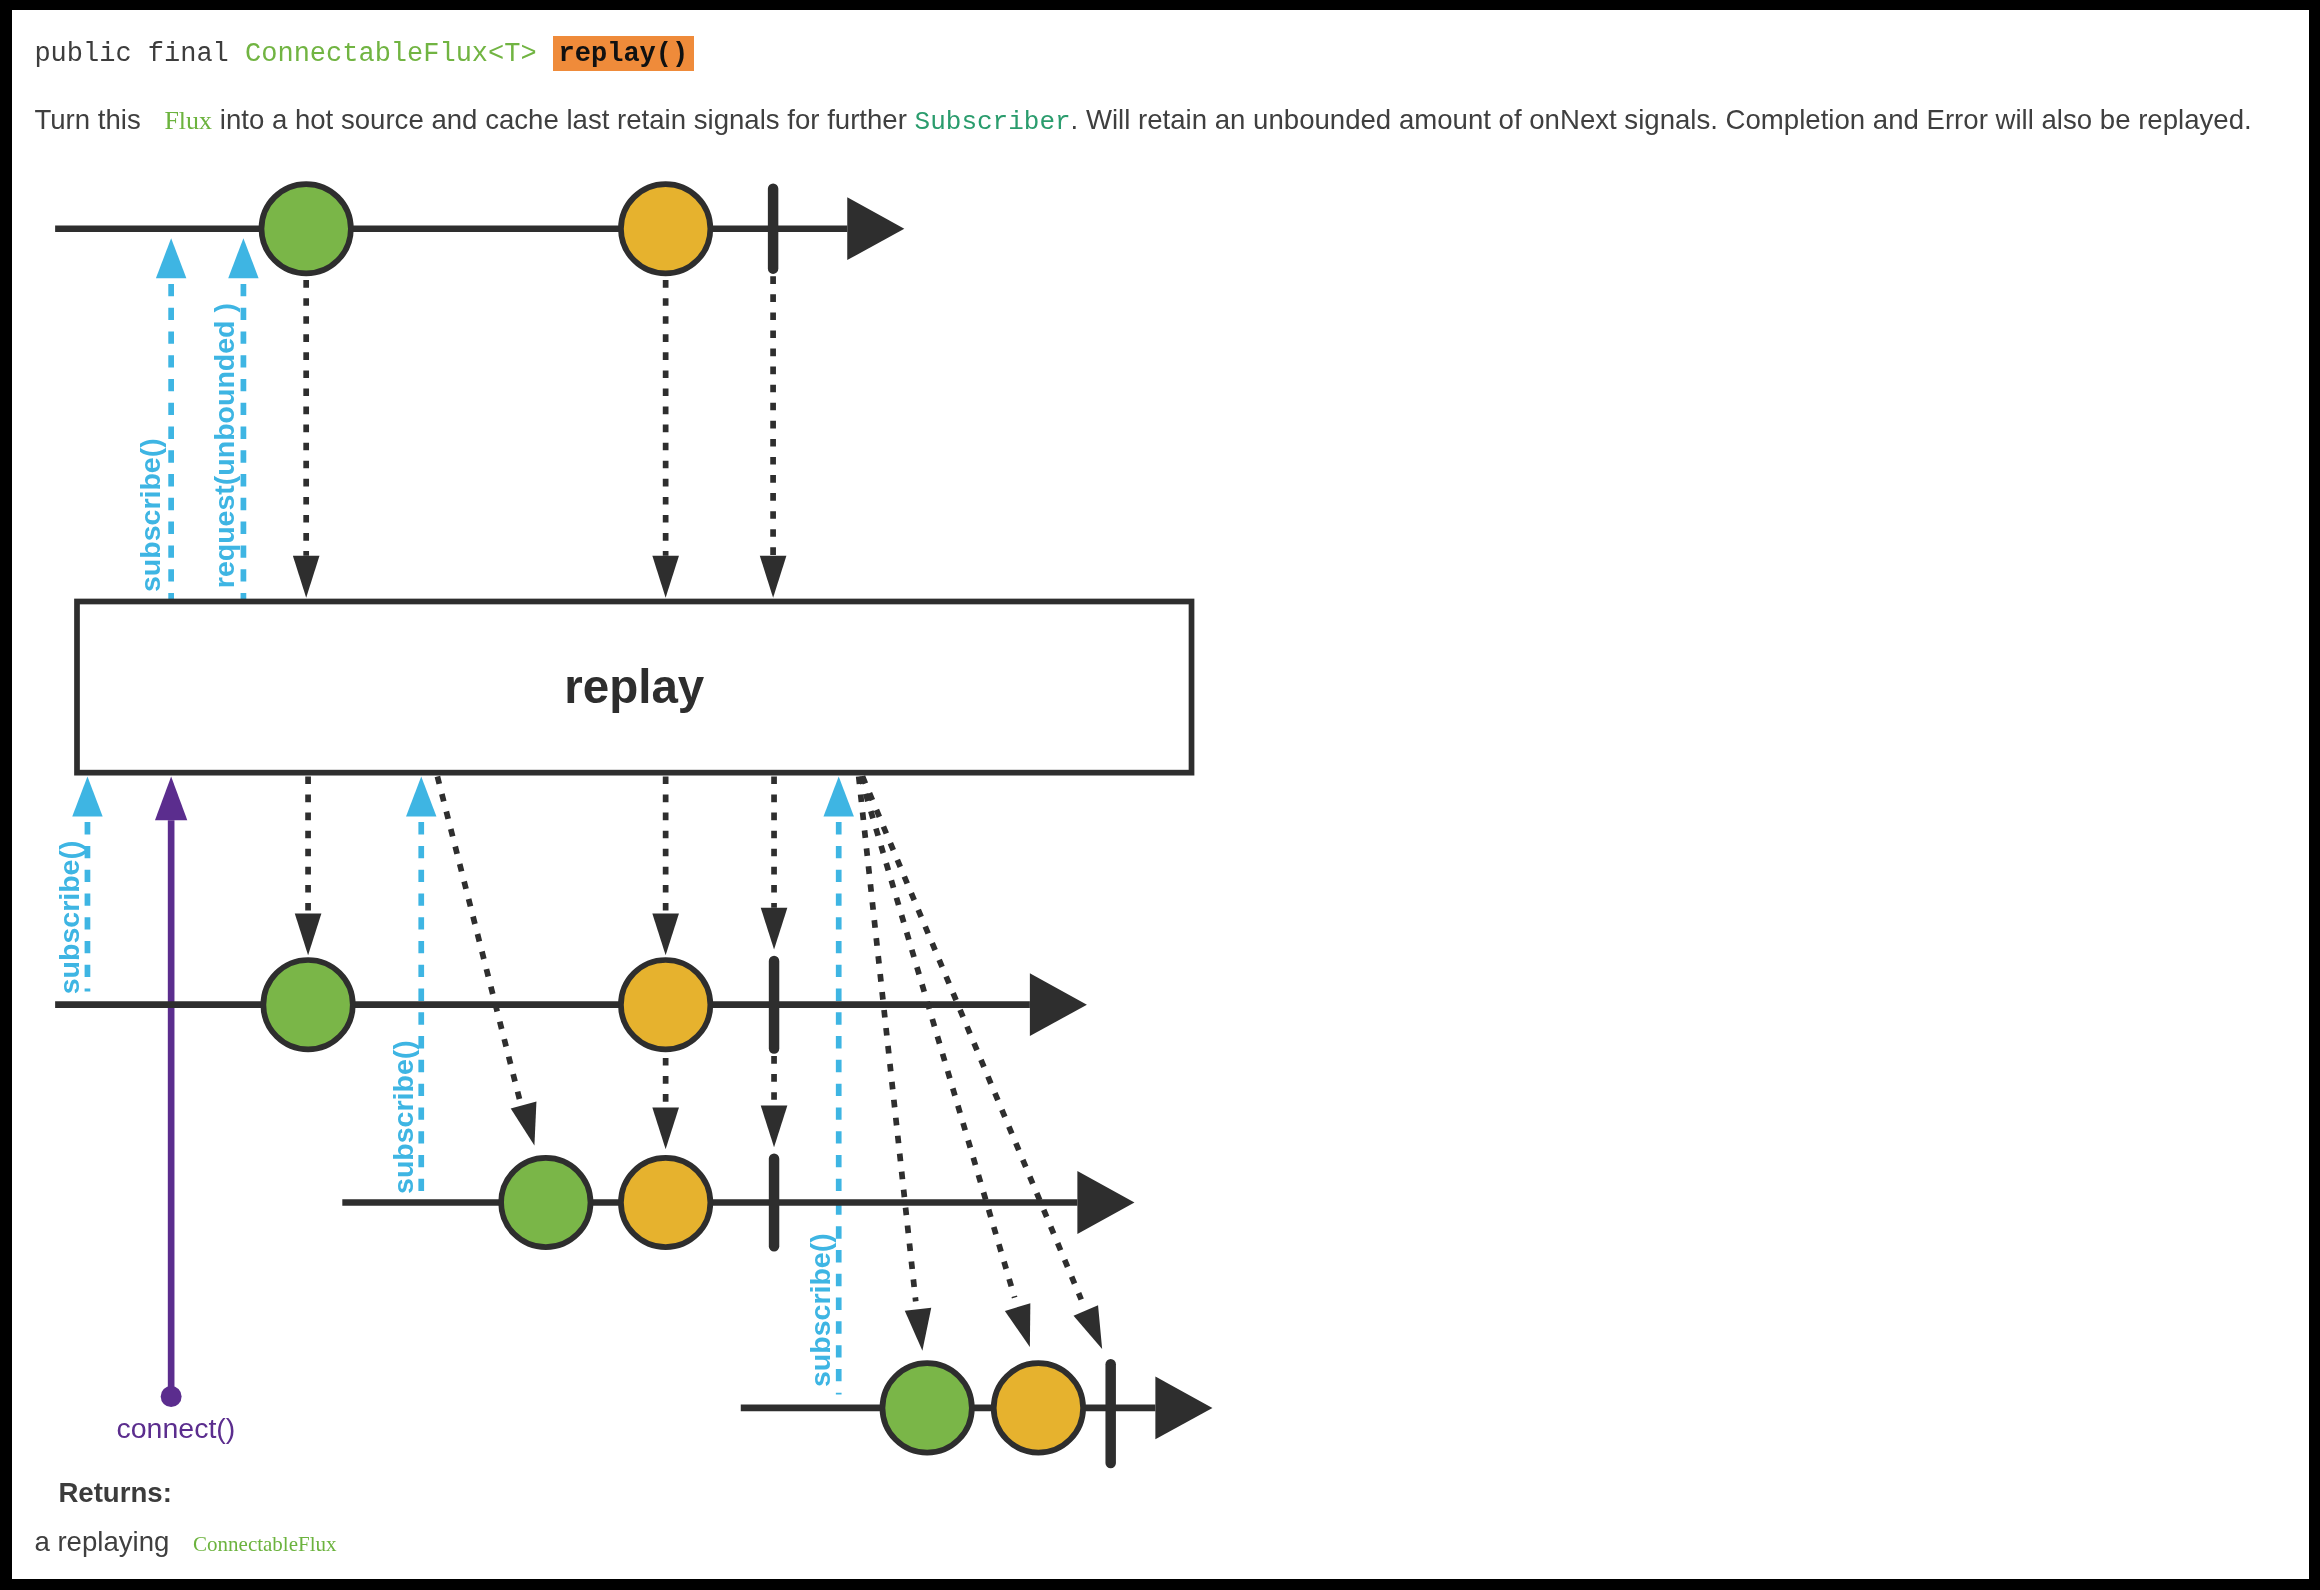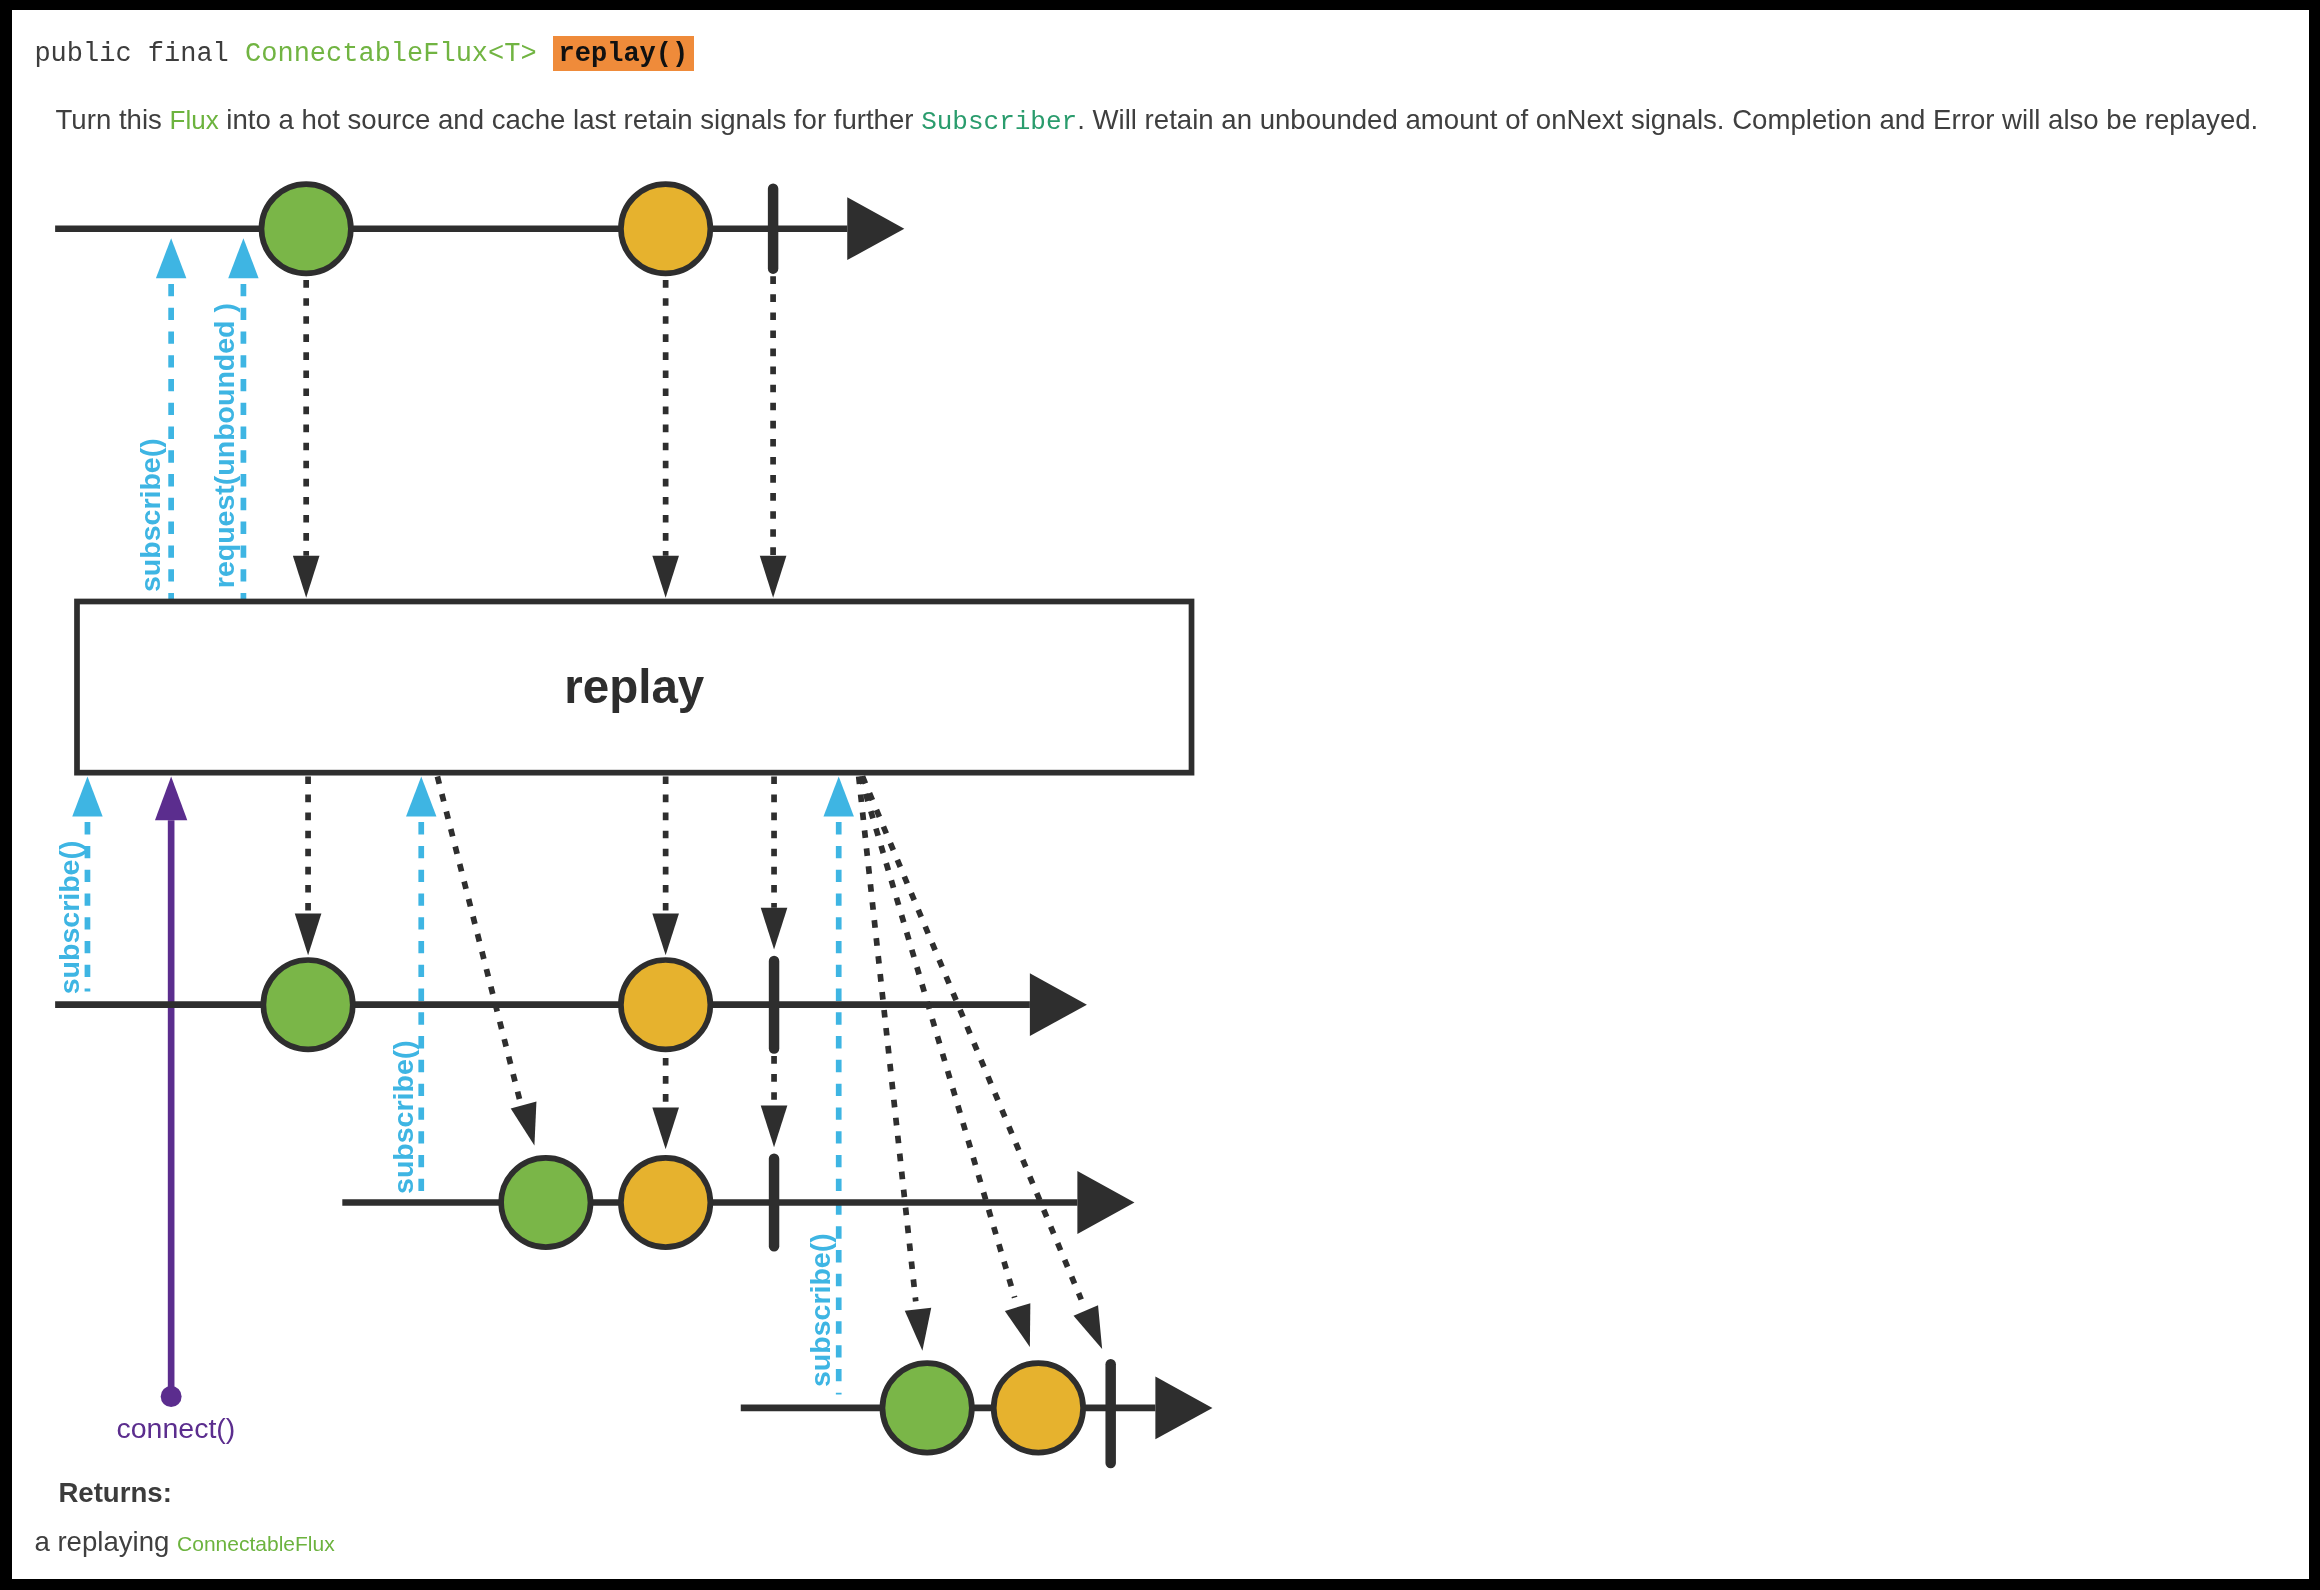--- a/index.html
+++ b/index.html
@@ -1,28 +1,28 @@
 <!DOCTYPE html>
 <html style="--marble-green: #7ab648; --marble-yellow: #e6b22e; --line-dark: #2e2e2e; --cyan: #3eb5e3; --purple: #5b2d8e; --highlight-orange: #ef8b3a; --code-green: #6cb33e; --code-teal: #2a9c6d; --type-green: #71b442;font-size:15px"><head>
 <meta charset="utf-8">
 <style>
   html,body{margin:0;padding:0;}
   body{background:#000;font-family:"Liberation Sans",sans-serif;}
   .stage{position:relative;width:2321px;height:1590px;background:#000;overflow:hidden;}
-  .page{position:absolute;left:12.4px;top:9.5px;width:2297px;height:1569px;background:#ffffff;text-align:center;}
+  .page{position:absolute;left:12.4px;top:9.5px;width:2297px;height:1569px;background:#ffffff;}
 
   
   .signature{position:absolute;left:22px;top:25px;font-family:"Liberation Mono",monospace;
              font-size:27px;line-height:38px;color:#3d3d3d;white-space:pre;}
   .sig-type{color:var(--type-green,#71b442);}
   .sig-method{background:var(--highlight-orange,#ef8b3a);color:#111;font-weight:bold;padding:2.9px 5.7px;}
 
   
   .description{position:absolute;left:22px;top:91px;width:2245px;font-size:27.6px;line-height:38px;color:#3f3f3f;}
-  .code-green{font-family:Liberation Sans, sans-serif;font-size:26px;color:var(--code-green,#6cb33e);}
+  .code-green{font-family:Liberation Serif, serif;font-size:26px;color:var(--code-green,#6cb33e);margin-left:16px;}
   .code-teal{font-family:Liberation Mono, monospace;font-size:26px;color:var(--code-teal,#2a9c6d);}
 
   
   .returns-heading{position:absolute;left:22px;top:1467px;font-size:27.6px;font-weight:bold;color:#3c3c3c;margin-left:24px;}
   .returns-line{position:absolute;left:22px;top:1516px;font-size:27.6px;color:#3f3f3f;}
   .returns-line .code-green{font-size:21px;}
 
   
   .diagram{position:absolute;left:0;top:0;width:2321px;height:1590px;}
   .tl{stroke:var(--line-dark,#2e2e2e);stroke-width:7;fill:none;}

